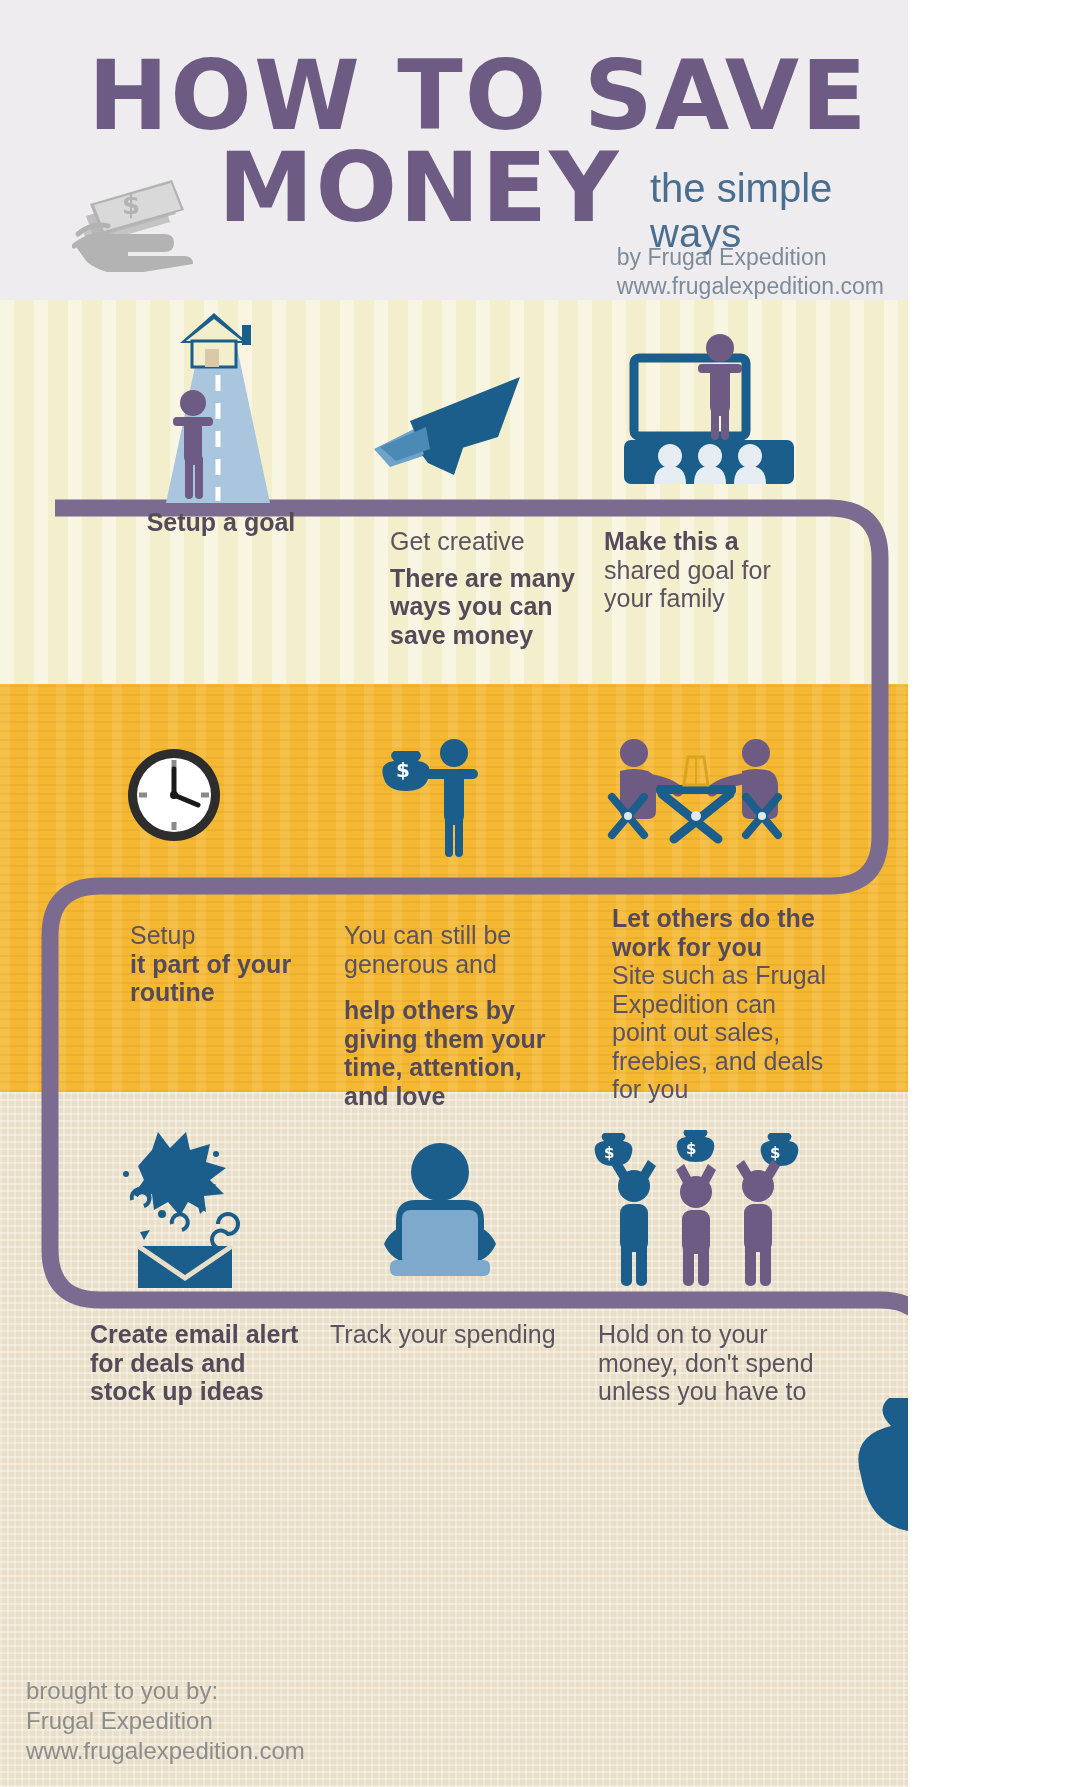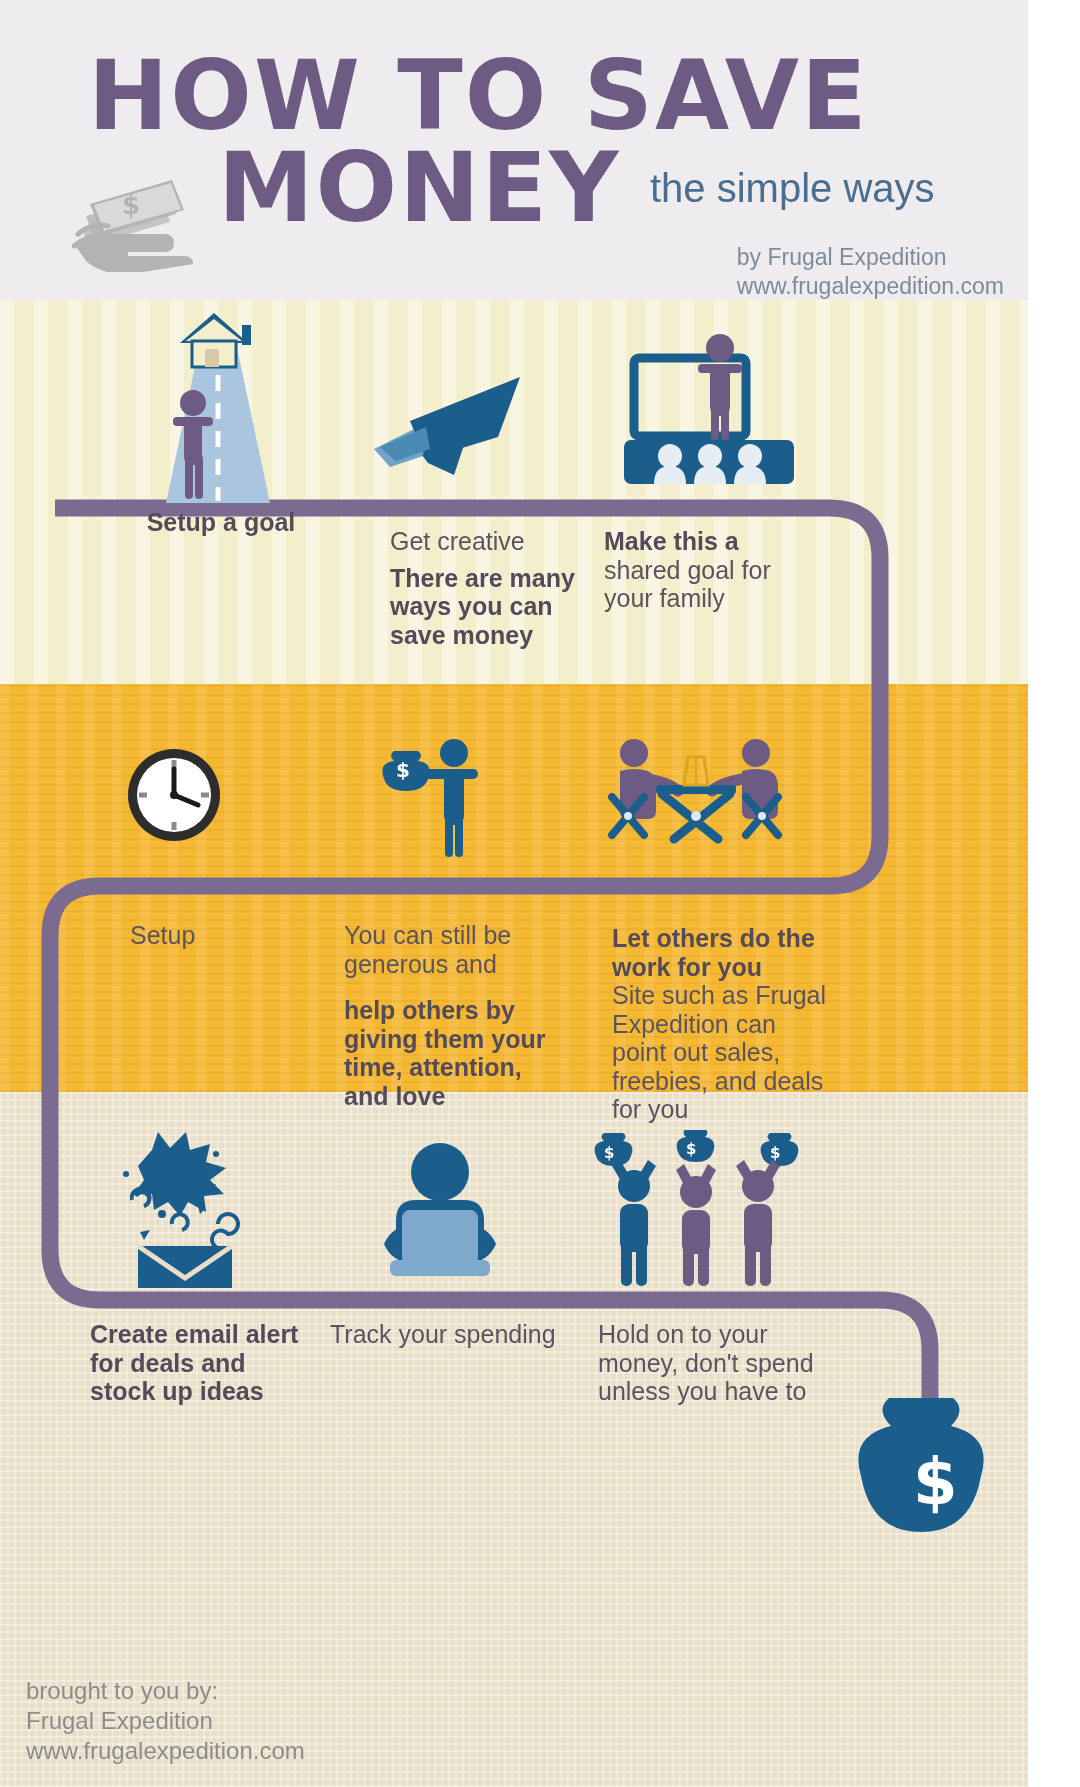--- a/index.html
+++ b/index.html
@@ -3,21 +3,21 @@
 <meta charset="utf-8">
 <style>
   * { margin:0; padding:0; box-sizing:border-box; }
   html,body{ background:#ffffff; }
   body{
     font-family:"Liberation Sans", sans-serif;
     -webkit-font-smoothing:antialiased;
   }
   #poster{
     position:relative;
-    width:1028px;
+    width:908px;
     height:1787px;
     overflow:hidden;
   }
 
   
   .band{ position:absolute; left:0; width:1080px; }
   #band-header{ top:0;    height:300px;  background:#eeecee; }
   #band-one{    top:300px; height:384px;
     background:
       repeating-linear-gradient(90deg,
@@ -248,28 +248,29 @@
     <line x1="96" y1="22" x2="96" y2="50" stroke="#d9a520" stroke-width="2"></line>
 
     <path d="M12 62 L44 100 M44 62 L12 100" stroke="#1b5e8c" stroke-width="8" stroke-linecap="round"></path>
     <circle cx="28" cy="81" r="4" fill="#dce9f2"></circle>
     <path d="M146 62 L178 100 M178 62 L146 100" stroke="#1b5e8c" stroke-width="8" stroke-linecap="round"></path>
     <circle cx="162" cy="81" r="4" fill="#dce9f2"></circle>
   </svg>
 
   <div class="col" style="left:130px; top:921px; width:200px;">
     <div class="txt">Setup</div>
+    <div class="hd">it part of your routine</div>
   </div>
 
   <div class="col" style="left:344px; top:921px; width:215px;">
     <div class="txt" style="margin-bottom:18px;">You can still be generous and</div>
     <div class="hd">help others by giving them your time, attention, and love</div>
   </div>
 
-  <div class="col" style="left:612px; top:904px; width:215px;margin-top:20px;">
+  <div class="col" style="left:612px; top:904px; width:215px;">
     <div class="hd">Let others do the work for you</div>
     <div class="txt">Site such as Frugal Expedition can point out sales, freebies, and deals for you</div>
   </div>
 
   <svg class="icon" style="left:110px; top:1128px; width:160px; height:160px;" viewBox="0 0 160 160">
 
     <path d="M28 38 l14 -16 l6 -18 l12 16 l16 -16 l4 18 l20 -6 l-4 18 l20 6 l-16 12 l14 14 l-20 2 l2 16 l-18 -10 l-8 14 l-12 -14 l-14 8 l-2 -16 l-18 0 l10 -14 z" fill="#1b5e8c"></path>
 
     <g fill="#1b5e8c">
       <circle cx="16" cy="46" r="3"></circle>

